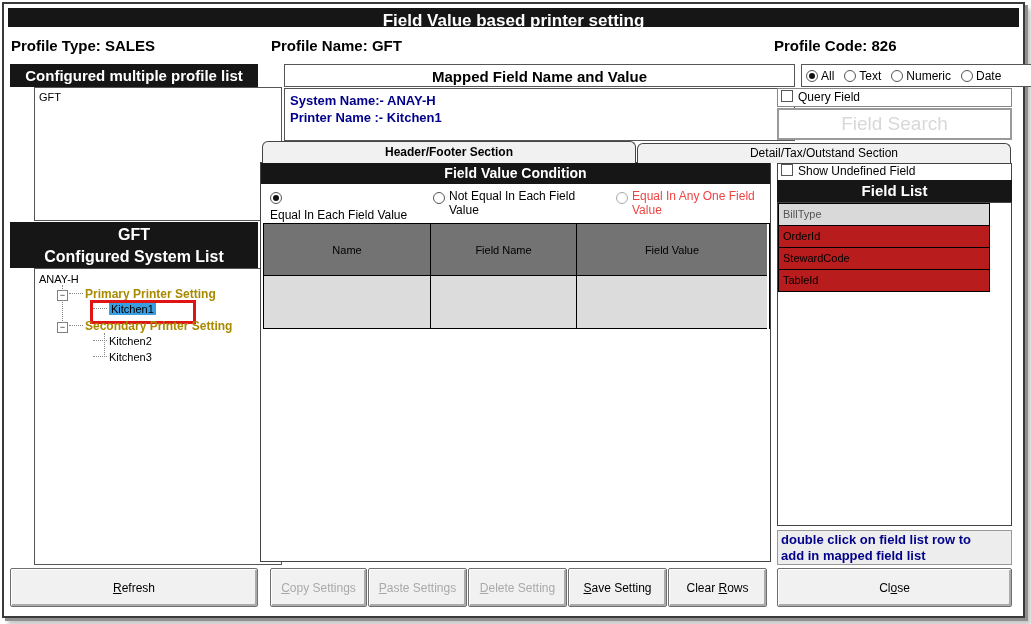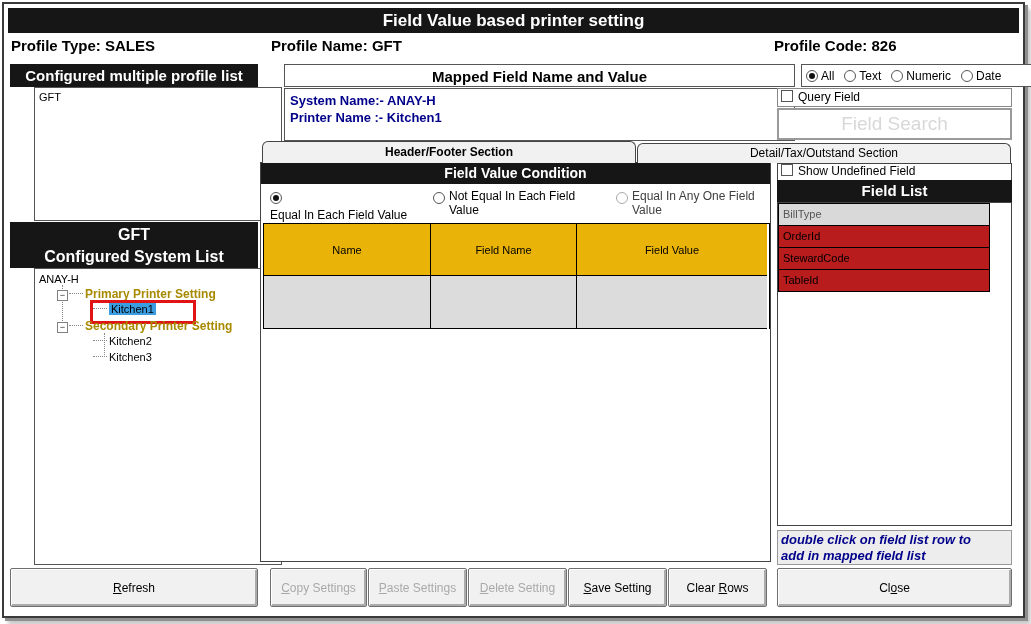--- a/index.html
+++ b/index.html
@@ -11,21 +11,21 @@
   .a{position:absolute;}
   .window{
     position:absolute;left:2px;top:2px;width:1019px;height:612px;background:#fff;
     border:2px solid #3a3a3a;
     box-shadow:3px 3px 0 #8f8f8f,6px 7px 4px #c9c9c9;
   }
   .blackbar{background:#161616;color:#fff;font-weight:bold;text-align:center;}
   .box{border:1px solid #555;background:#fff;margin-left:24px;}
 
   
-  #titlebar{left:4px;top:4px;width:1011px;height:25px;font-size:17px;line-height:25px;}
+  #titlebar{left:4px;top:4px;width:1011px;height:19px;font-size:17px;line-height:25px;}
   
   .toplabel{top:33px;font-size:15px;font-weight:bold;white-space:nowrap;}
   #profile-type{left:7px;}
   #profile-name{left:267px;}
   #profile-code{left:770px;}
 
   
   #lp-header1{left:6px;top:60px;width:248px;height:23px;font-size:15px;line-height:23px;}
   #lp-list{left:6px;top:83px;width:246px;height:132px;font-size:11px;}
   #lp-list .item{padding:3px 4px 0 4px;}
@@ -48,47 +48,47 @@
   .tab{box-sizing:border-box;background:#f1f1f1;border:1px solid #444;border-bottom:none;
        border-radius:6px 6px 0 0;text-align:center;font-size:12px;}
   #tab-active{left:258px;top:137px;width:374px;height:22px;font-weight:bold;line-height:21px;z-index:3;}
   #tab-inactive{left:633px;top:139px;width:374px;height:20px;line-height:18px;color:#000000;z-index:2;}
   #tab-page{left:256px;top:158px;width:511px;height:400px;box-sizing:border-box;border:1px solid #444;background:#fff;z-index:1;}
   #cond-bar{left:0;top:0;width:100%;height:21px;font-size:14px;line-height:21px;}
   .radio-item{position:absolute;font-size:12px;line-height:14px;display:flex;gap:4px;}
   .rb{flex:0 0 auto;width:10px;height:10px;border:1px solid #555;border-radius:50%;background:#fff;margin-top:3px;position:relative;}
   .rb.sel::after{content:"";position:absolute;left:2px;top:2px;width:6px;height:6px;border-radius:50%;background:#111;}
   .rb.dis{border-color:#aaa;}
-  .dis-text{color:#404040;}
+  .dis-text{color:#ef4444;}
   #grid{left:2px;top:60px;width:505px;border:1px solid #000;border-bottom:none;}
   .grow{display:flex;}
   .gcell{box-sizing:border-box;border-right:1px solid #000;border-bottom:1px solid #000;
          font-size:11px;display:flex;align-items:center;justify-content:center;}
   .gcell:last-child{border-right:none;}
   .c0{width:167px;} .c1{width:146px;} .c2{width:190px;}
-  .ghead .gcell{height:52px;background:#eab308;}
+  .ghead .gcell{height:52px;background:#737373;}
   .gdata .gcell{height:53px;background:#dcdcdc;}
 
   
   #rp-types{left:773px;top:60px;width:235px;height:23px;box-sizing:border-box;display:flex;align-items:center;gap:4px;padding-left:4px;font-size:12px;}
   #rp-types .radio-inline{display:flex;align-items:center;gap:3px;margin-right:6px;white-space:nowrap;}
   #rp-types .rb{margin-top:0;}
   .cb{display:inline-block;width:10px;height:10px;border:1px solid #555;background:#fff;vertical-align:-1px;margin-right:5px;}
   #rp-query{left:773px;top:84px;width:235px;height:19px;box-sizing:border-box;border:1px solid #888;font-size:12px;line-height:17px;padding-left:3px;background:#fff;white-space:nowrap;}
   #rp-search{left:773px;top:104px;width:235px;height:32px;box-sizing:border-box;border:2px solid #9a9a9a;background:#fff;
              text-align:center;font-size:19px;font-family:"Liberation Sans",sans-serif;color:#000;}
   #rp-search::placeholder{color:#d8d8d8;opacity:1;}
   #rp-showundef{left:773px;top:159px;width:235px;height:17px;box-sizing:border-box;border:1px solid #444;border-bottom:none;background:#fff;font-size:12px;line-height:15px;padding-left:3px;white-space:nowrap;}
   #rp-flheader{left:773px;top:176px;width:235px;height:22px;font-size:15px;line-height:22px;}
   #rp-flbox{left:773px;top:198px;width:235px;height:324px;box-sizing:border-box;border:1px solid #444;background:#fff;}
   .flrow{box-sizing:border-box;width:212px;height:23px;border:1px solid #000;margin:-1px 0 0 0;
          font-size:11px;line-height:21px;padding-left:4px;background:#b91c1c;}
   .flrow:first-child{margin-top:0;background:#d9d9d9;color:#555;}
   #rp-hint{left:773px;top:526px;width:235px;height:35px;box-sizing:border-box;border:1px solid #999;background:#ededed;
-           color:#00008b;font-weight:bold;font-size:13px;line-height:16px;padding:1px 3px;font-style:italic;}
+           color:#00008b;font-weight:bold;font-size:13px;line-height:16px;padding:1px 3px;}
 
   
   .btn{position:absolute;box-sizing:border-box;height:39px;background:#f1f1f1;border:1px solid #6f6f6f;border-radius:2px;
        box-shadow:inset 1px 1px 0 #ffffff,inset -2px -2px 0 #ababab;
        font-family:"Liberation Sans",sans-serif;font-size:12px;color:#000;text-align:center;padding:0;}
   .btn.disabled{color:#a9a9a9;}
   #btn-refresh{left:6px;top:564px;width:248px;}
   #btn-copy{left:266px;top:564px;width:97px;}
   #btn-paste{left:364px;top:564px;width:99px;}
   #btn-delete{left:464px;top:564px;width:99px;}

